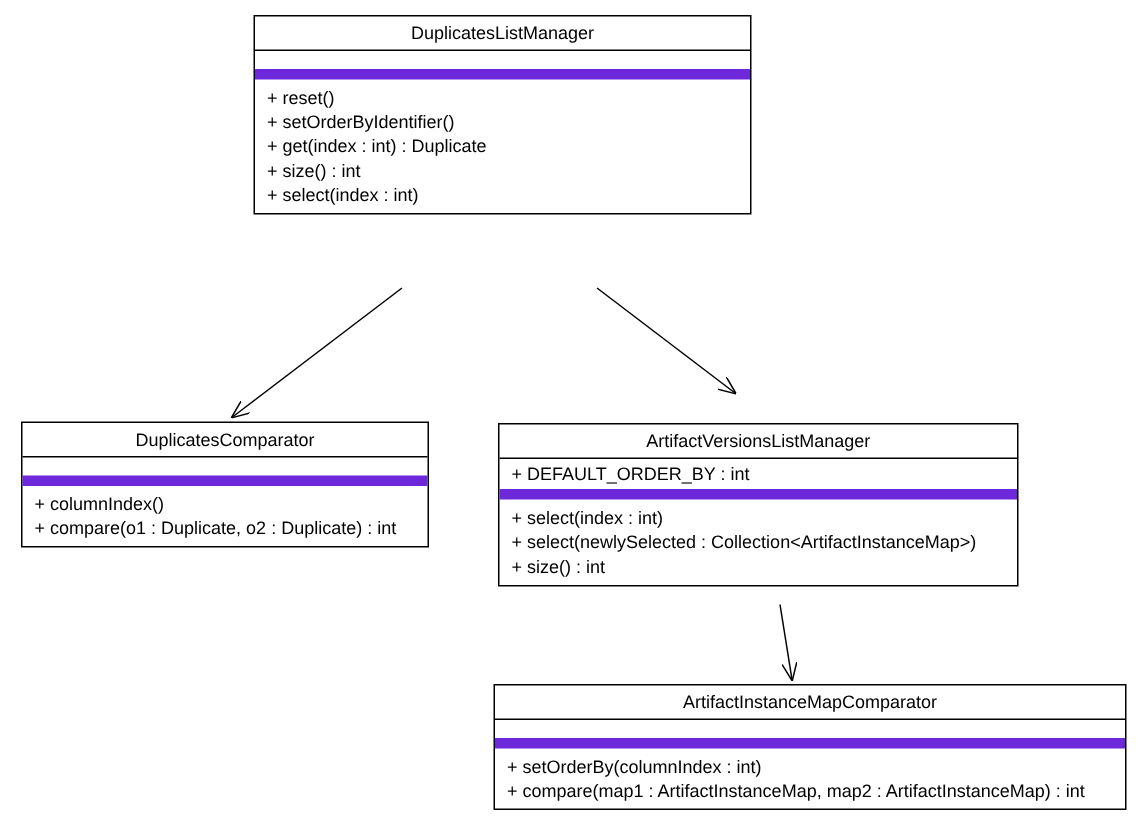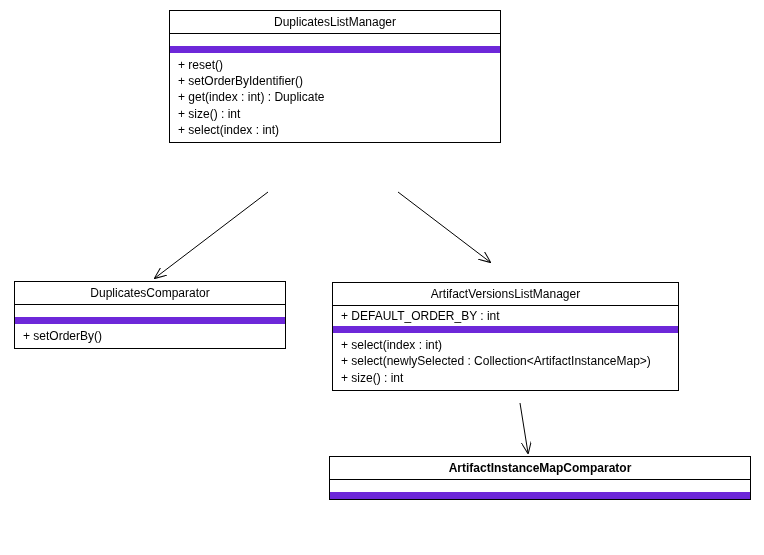--- a/index.html
+++ b/index.html
@@ -76,34 +76,39 @@
       <div class="uml-row">+ get(index : int) : Duplicate</div>
       <div class="uml-row">+ size() : int</div>
       <div class="uml-row">+ select(index : int)</div>
     </div>
   </div>
 
   <div class="uml-class" style="left: 14px; top: 281px; width: 270px;">
     <div class="uml-title">DuplicatesComparator</div>
     <div class="uml-attrs"></div>
     <div class="uml-ops">
-      <div class="uml-row">+ setOrderBy()</div>
+      <div class="uml-row">+ columnIndex()</div>
+      <div class="uml-row">+ compare(o1 : Duplicate, o2 : Duplicate) : int</div>
     </div>
   </div>
 
   <div class="uml-class" style="left: 332px; top: 282px; width: 345px;">
     <div class="uml-title">ArtifactVersionsListManager</div>
     <div class="uml-attrs">
       <div class="uml-row">+ DEFAULT_ORDER_BY : int</div>
     </div>
     <div class="uml-ops">
       <div class="uml-row">+ select(index : int)</div>
       <div class="uml-row">+ select(newlySelected : Collection&lt;ArtifactInstanceMap&gt;)</div>
       <div class="uml-row">+ size() : int</div>
     </div>
   </div>
 
-  <div class="uml-class" style="left: 329px; top: 456px; width: 420px; font-weight: bold;">
+  <div class="uml-class" style="left: 329px; top: 456px; width: 420px;">
     <div class="uml-title">ArtifactInstanceMapComparator</div>
     <div class="uml-attrs"></div>
+    <div class="uml-ops">
+      <div class="uml-row">+ setOrderBy(columnIndex : int)</div>
+      <div class="uml-row">+ compare(map1 : ArtifactInstanceMap, map2 : ArtifactInstanceMap) : int</div>
+    </div>
   </div>
 
 </div>
 
 </body></html>

